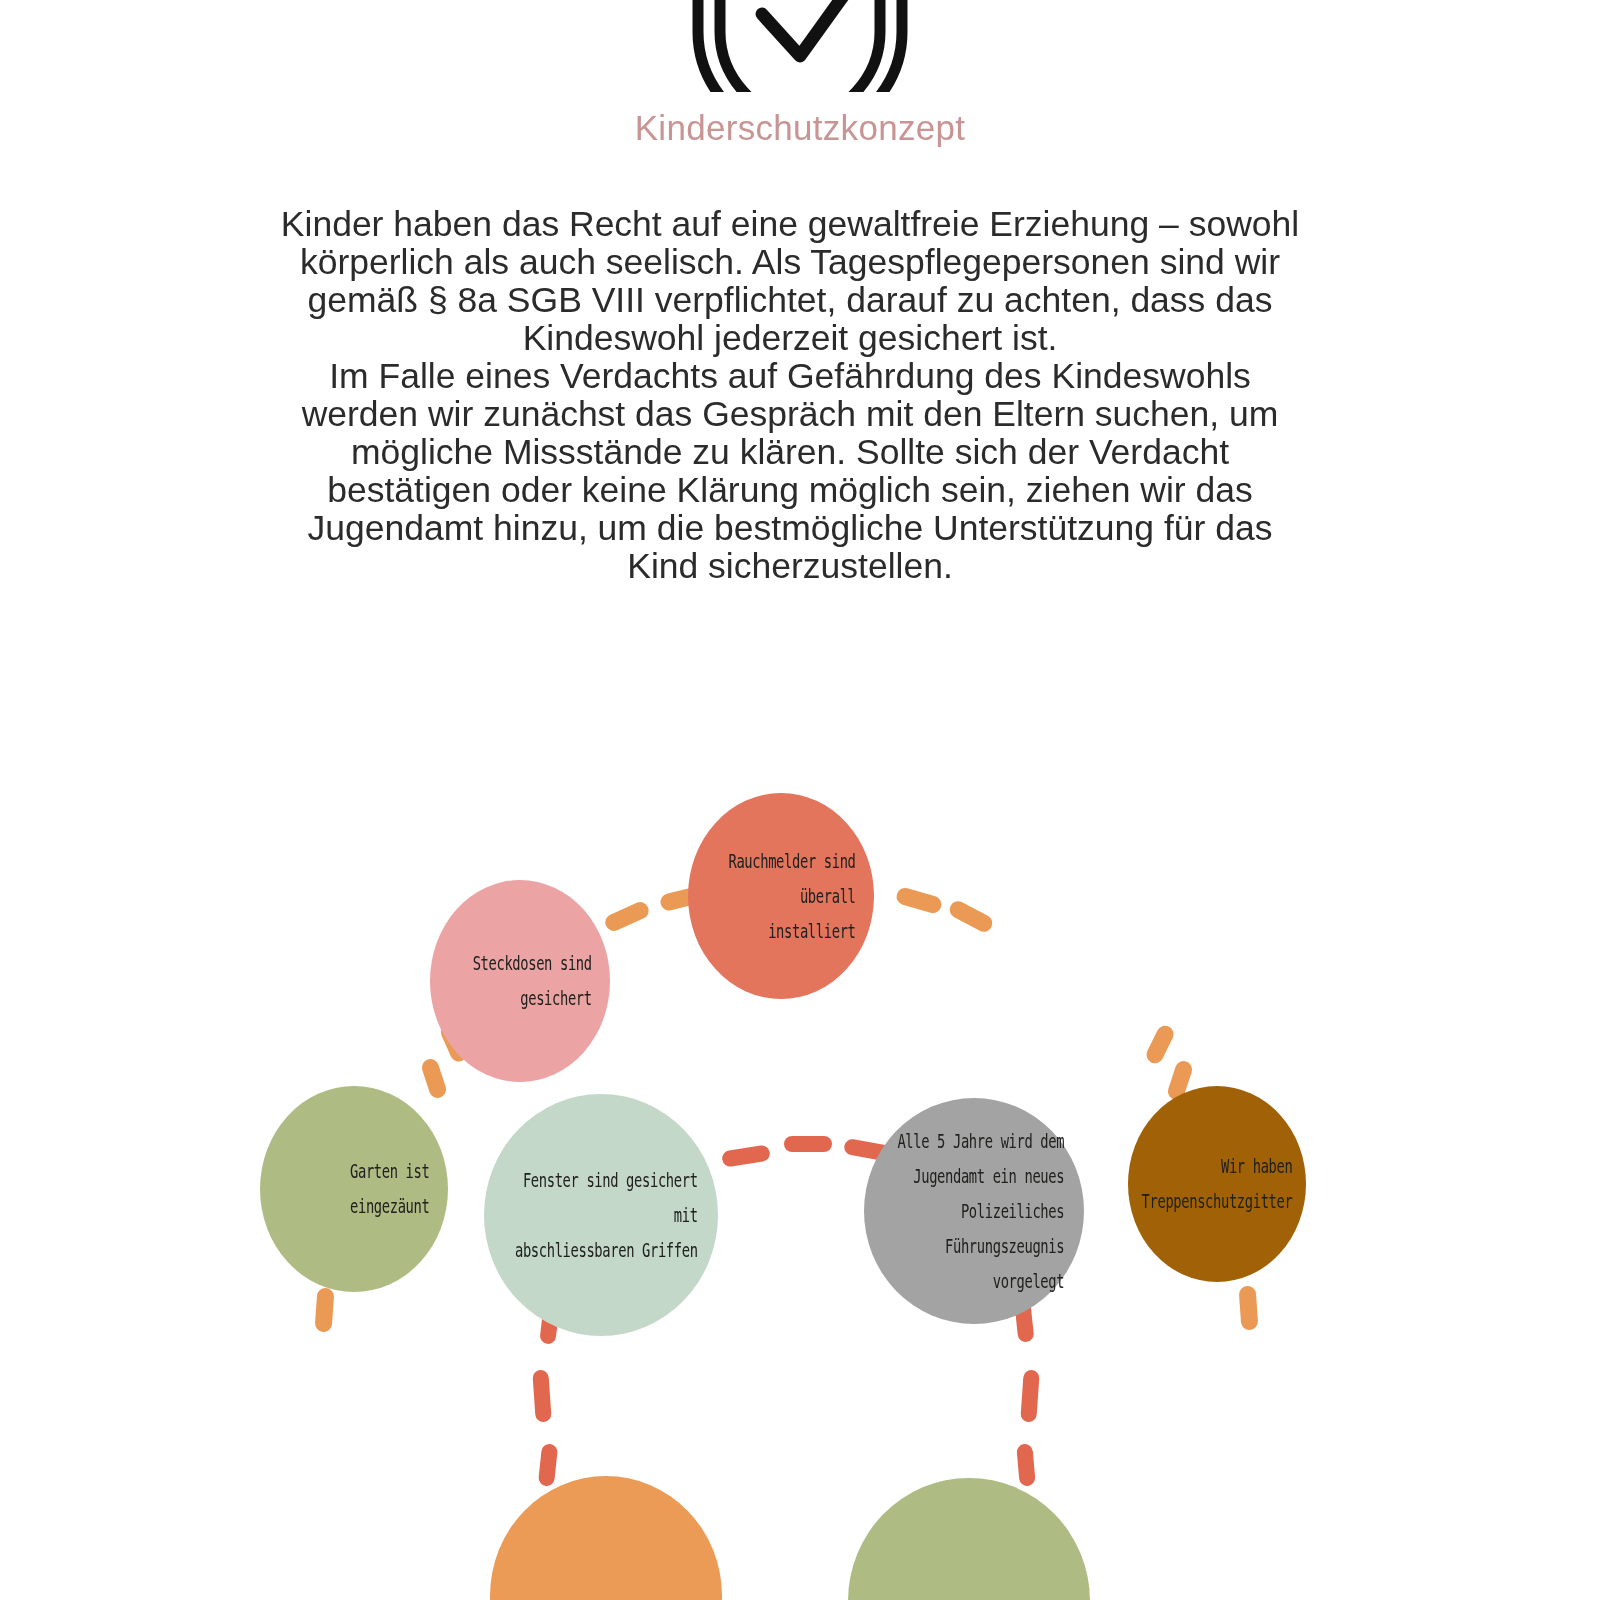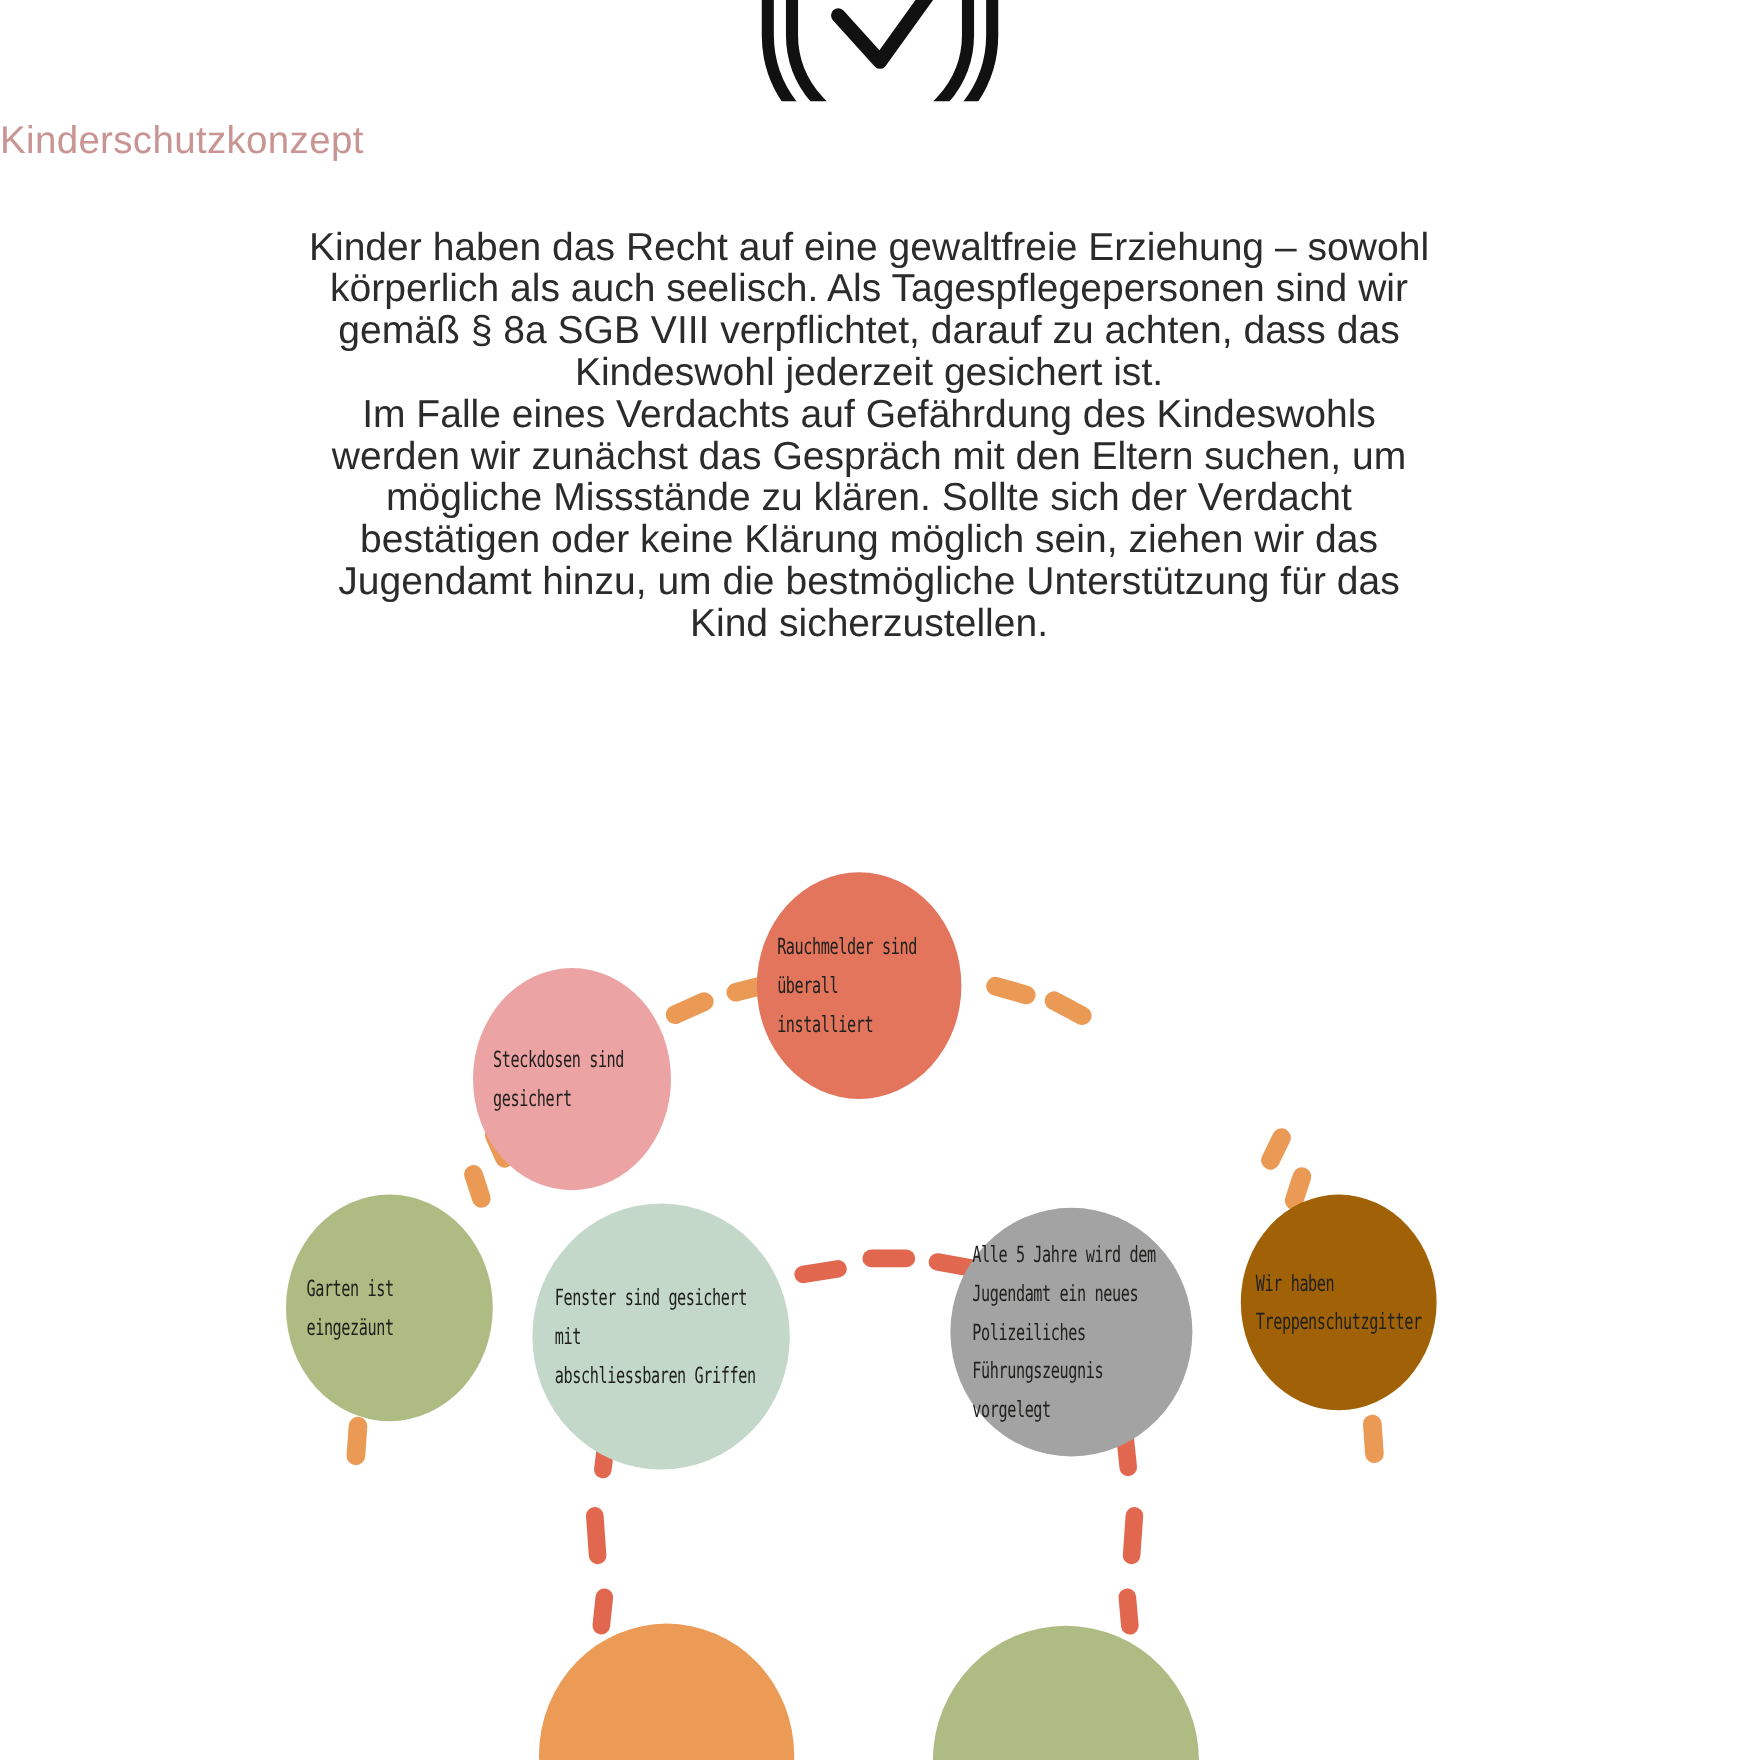--- a/index.html
+++ b/index.html
@@ -14,20 +14,21 @@
     font-family: "Liberation Sans", sans-serif;
     position: relative;
   }
 
   
   .header {
     position: absolute;
     top: 0;
     left: 0;
     width: 1600px;
+    text-align: center;
   }
   .shield-wrap {
     height: 92px;
     display: flex;
     justify-content: center;
     align-items: flex-start;
     overflow: hidden;
   }
   .shield-wrap svg {
     display: block;
@@ -66,21 +67,21 @@
     pointer-events: none;
   }
   .diagram > * { pointer-events: auto; }
 
   .bubble {
     position: absolute;
     border-radius: 50%;
     display: flex;
     align-items: center;
     justify-content: center;
-    text-align: left;
+    text-align: right;
     box-sizing: border-box;
   }
   .bubble .bubble-label {
     font-family: "DejaVu Sans Mono", monospace;
     font-size: 15px;
     line-height: 26px;
     color: #20201e;
     letter-spacing: -0.4px;
     transform: scaleY(1.35) scaleX(0.92);
     white-space: pre-line;

